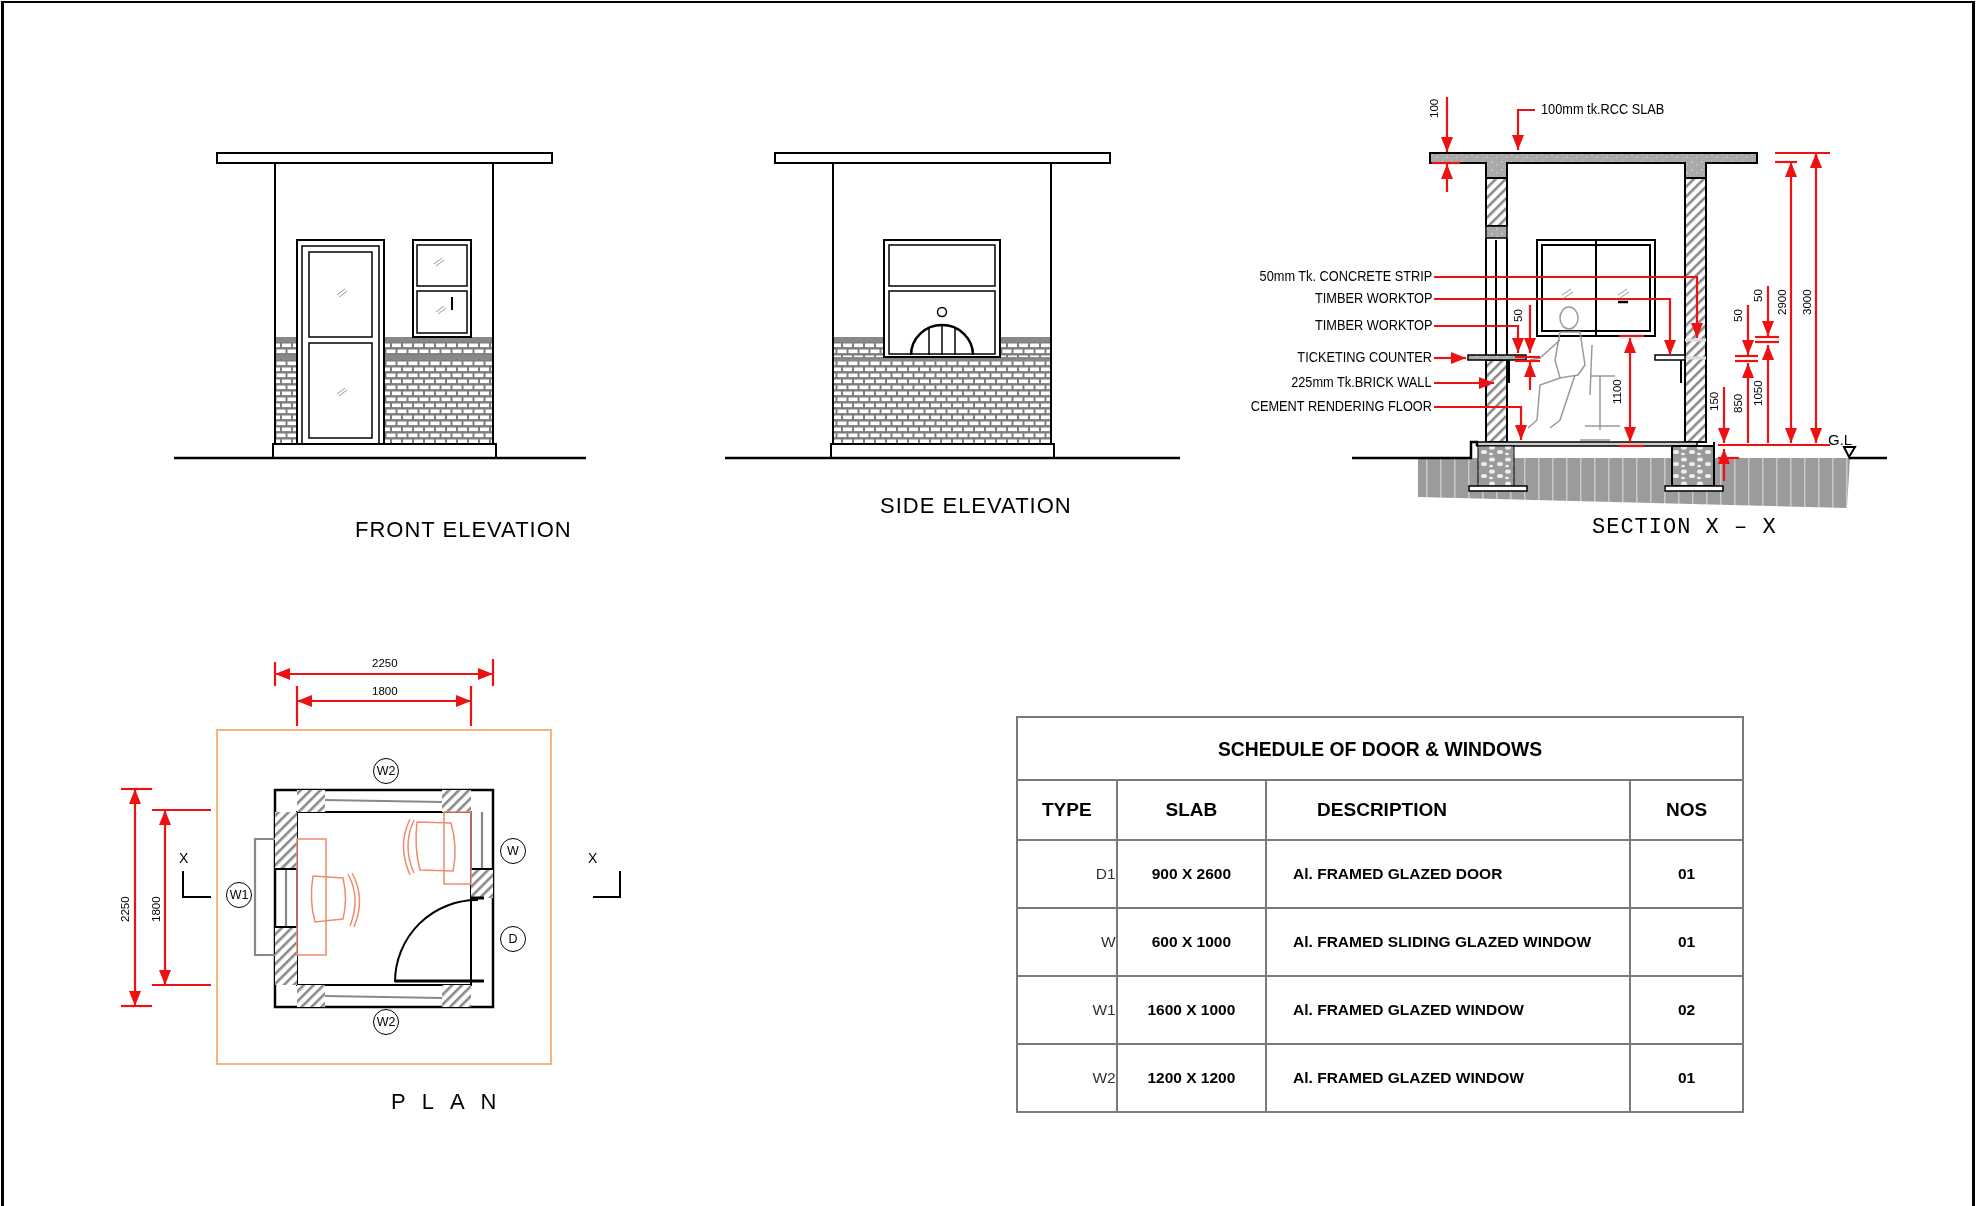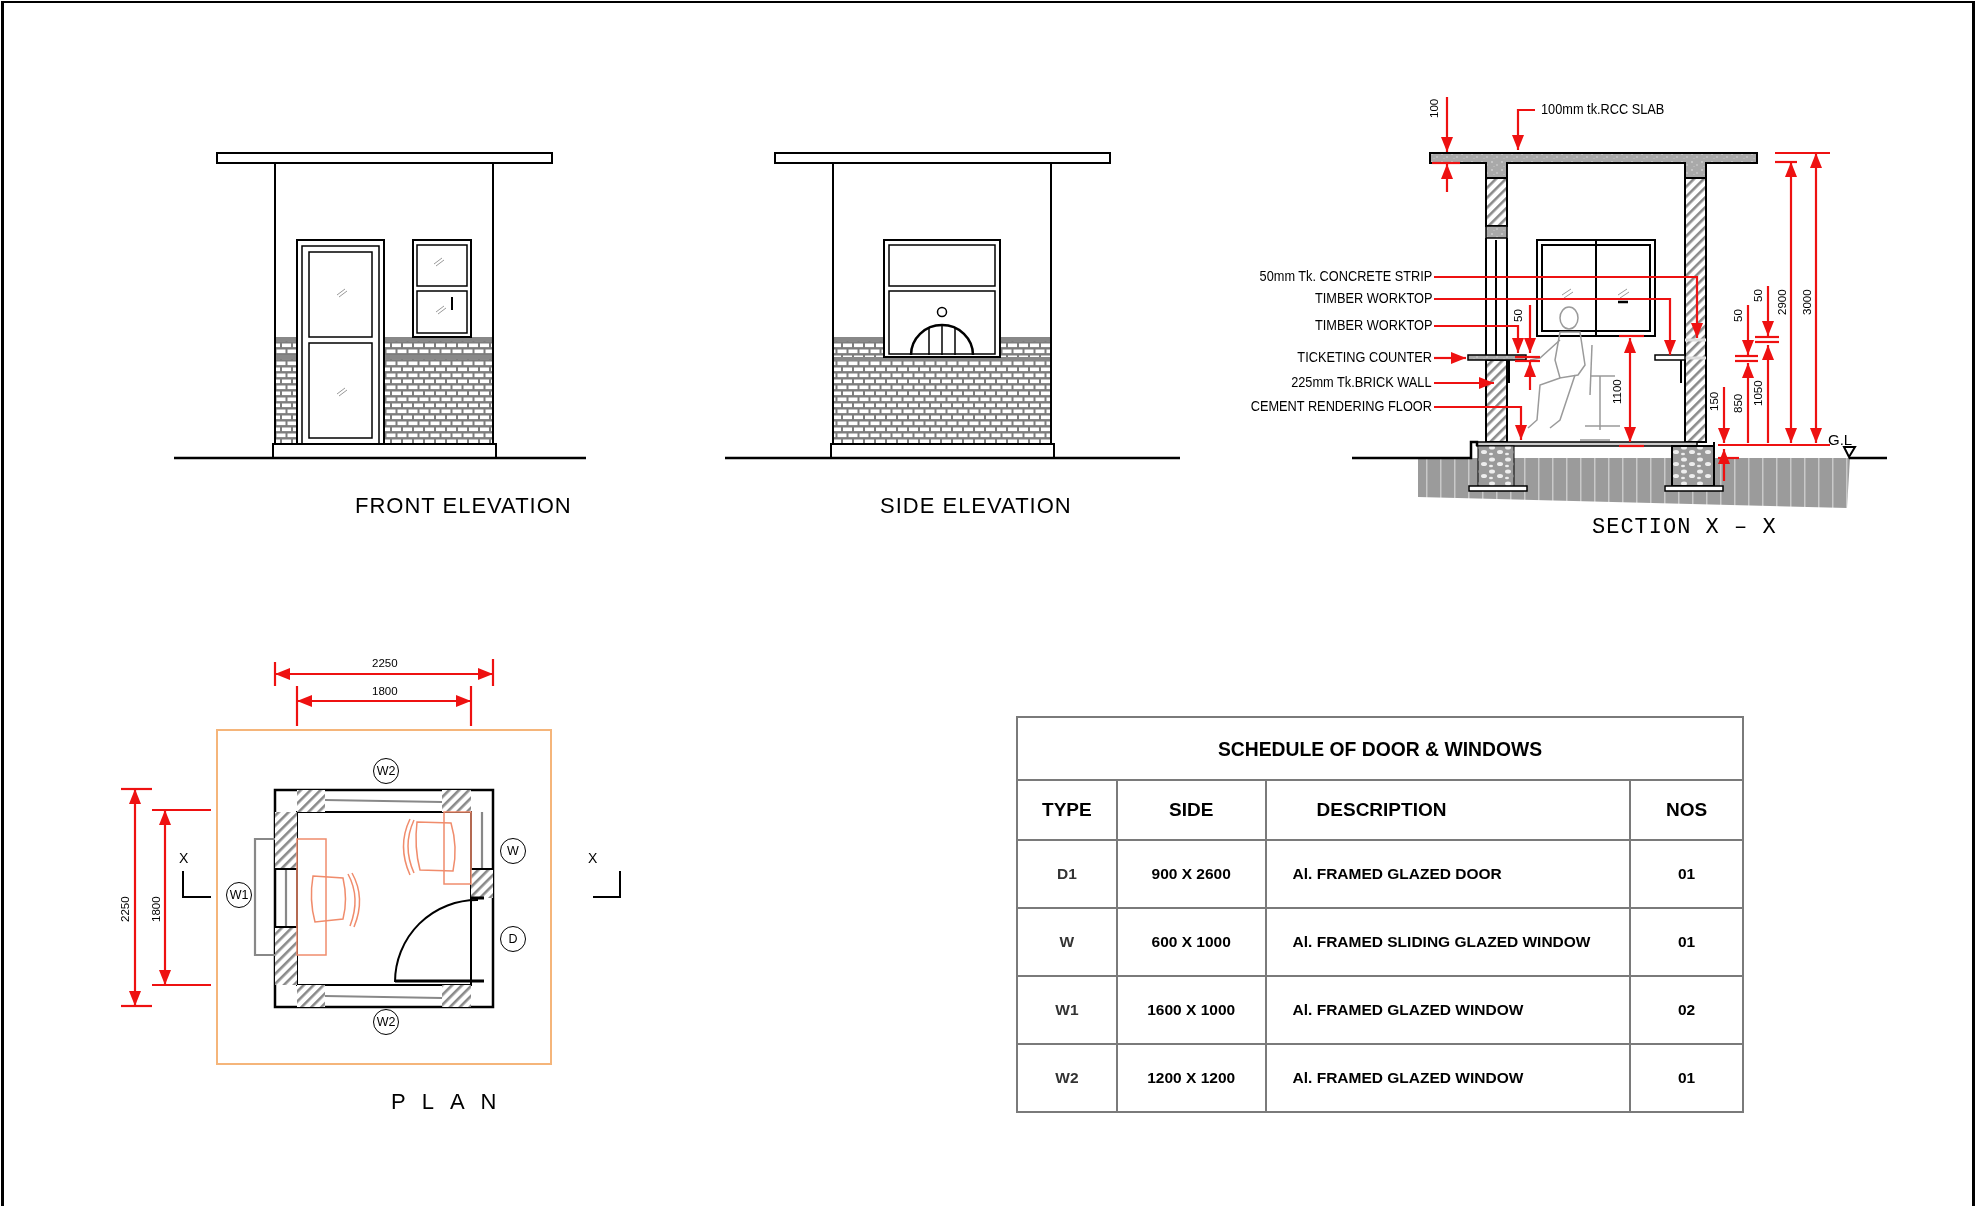--- a/index.html
+++ b/index.html
@@ -18,21 +18,21 @@
   .schedule { position: absolute; left: 1016px; top: 716px; width: 728px; border-collapse: collapse; font-family: "Liberation Sans", sans-serif; color: #000; }
   .schedule td, .schedule th { border: 2px solid #7a7a7a; padding: 0; }
   .schedule .title-cell { height: 61px; text-align: center; font-weight: bold; font-size: 21px; transform: scaleX(0.92); }
   .schedule th { height: 58px; font-size: 19px; font-weight: bold; }
   .schedule td.c { height: 66px; font-size: 15.5px; }
   .col-type { width: 104px; text-align: center; }
   .col-size { width: 160px; text-align: center; font-weight: bold; }
   .col-desc { width: 336px; text-align: left; font-weight: bold; padding-left: 26px !important; }
   .col-nos { width: 120px; text-align: center; font-weight: bold; }
   .schedule th.col-desc { padding-left: 50px !important; margin-top: 20px; }
-  .type-val { font-weight: bold; color: #333; }
+  .type-val { font-weight: normal; color: #333; text-align: right; }
 </style>
 </head>
 <body>
 
 <div class="frame"></div>
 
 <svg class="drawing" width="1980" height="1206" viewBox="0 0 1980 1206" xmlns="http://www.w3.org/2000/svg">
   <defs>
     <pattern id="brick" width="22" height="12" patternUnits="userSpaceOnUse">
       <rect width="22" height="12" fill="#7d7d7d"></rect>
@@ -281,21 +281,21 @@
       <line x1="121" y1="789" x2="152" y2="789"></line>
       <line x1="121" y1="1006" x2="152" y2="1006"></line>
       <line x1="135" y1="789" x2="135" y2="1006" marker-start="url(#arr)" marker-end="url(#arr)"></line>
       <line x1="152" y1="810" x2="211" y2="810"></line>
       <line x1="152" y1="985" x2="211" y2="985"></line>
       <line x1="165" y1="810" x2="165" y2="985" marker-start="url(#arr)" marker-end="url(#arr)"></line>
     </g>
   </g>
 </svg>
 
-<div class="view-label" style="left:355px; top:493px;">FRONT ELEVATION</div>
+<div class="view-label" style="left:355px; top:517px;">FRONT ELEVATION</div>
 <div class="view-label" style="left:880px; top:493px;">SIDE ELEVATION</div>
 <div class="view-label" style="left:1592px; top:515px;font-family:Liberation Mono, monospace;">SECTION  X  –  X</div>
 <div class="view-label plan-label" style="left:391px; top:1072px;margin-top:17px;">PLAN</div>
 
 <div class="callout" style="left:1541px; top:101px; text-align:left; transform-origin:left center;">100mm tk.RCC SLAB</div>
 <div class="callout" style="right:548px; top:268px;">50mm Tk. CONCRETE STRIP</div>
 <div class="callout" style="right:548px; top:290px;">TIMBER WORKTOP</div>
 <div class="callout" style="right:548px; top:317px;">TIMBER WORKTOP</div>
 <div class="callout" style="right:548px; top:349px;">TICKETING COUNTER</div>
 <div class="callout" style="right:548px; top:374px;">225mm Tk.BRICK WALL</div>
@@ -326,21 +326,21 @@
 <div class="axis-x" style="left:179px; top:850px;">X</div>
 <div class="axis-x" style="left:588px; top:850px;">X</div>
 
 <table class="schedule">
   <tbody>
       <tr>
     <td class="title-cell" colspan="4">SCHEDULE OF DOOR &amp; WINDOWS</td>
   </tr>
   <tr>
     <th class="col-type">TYPE</th>
-    <th class="col-size">SIDE</th>
+    <th class="col-size">SLAB</th>
     <th class="col-desc">DESCRIPTION</th>
     <th class="col-nos">NOS</th>
   </tr>
   <tr>
     <td class="c col-type type-val">D1</td>
     <td class="c col-size">900 X 2600</td>
     <td class="c col-desc">Al. FRAMED GLAZED DOOR</td>
     <td class="c col-nos">01</td>
   </tr>
   <tr>

